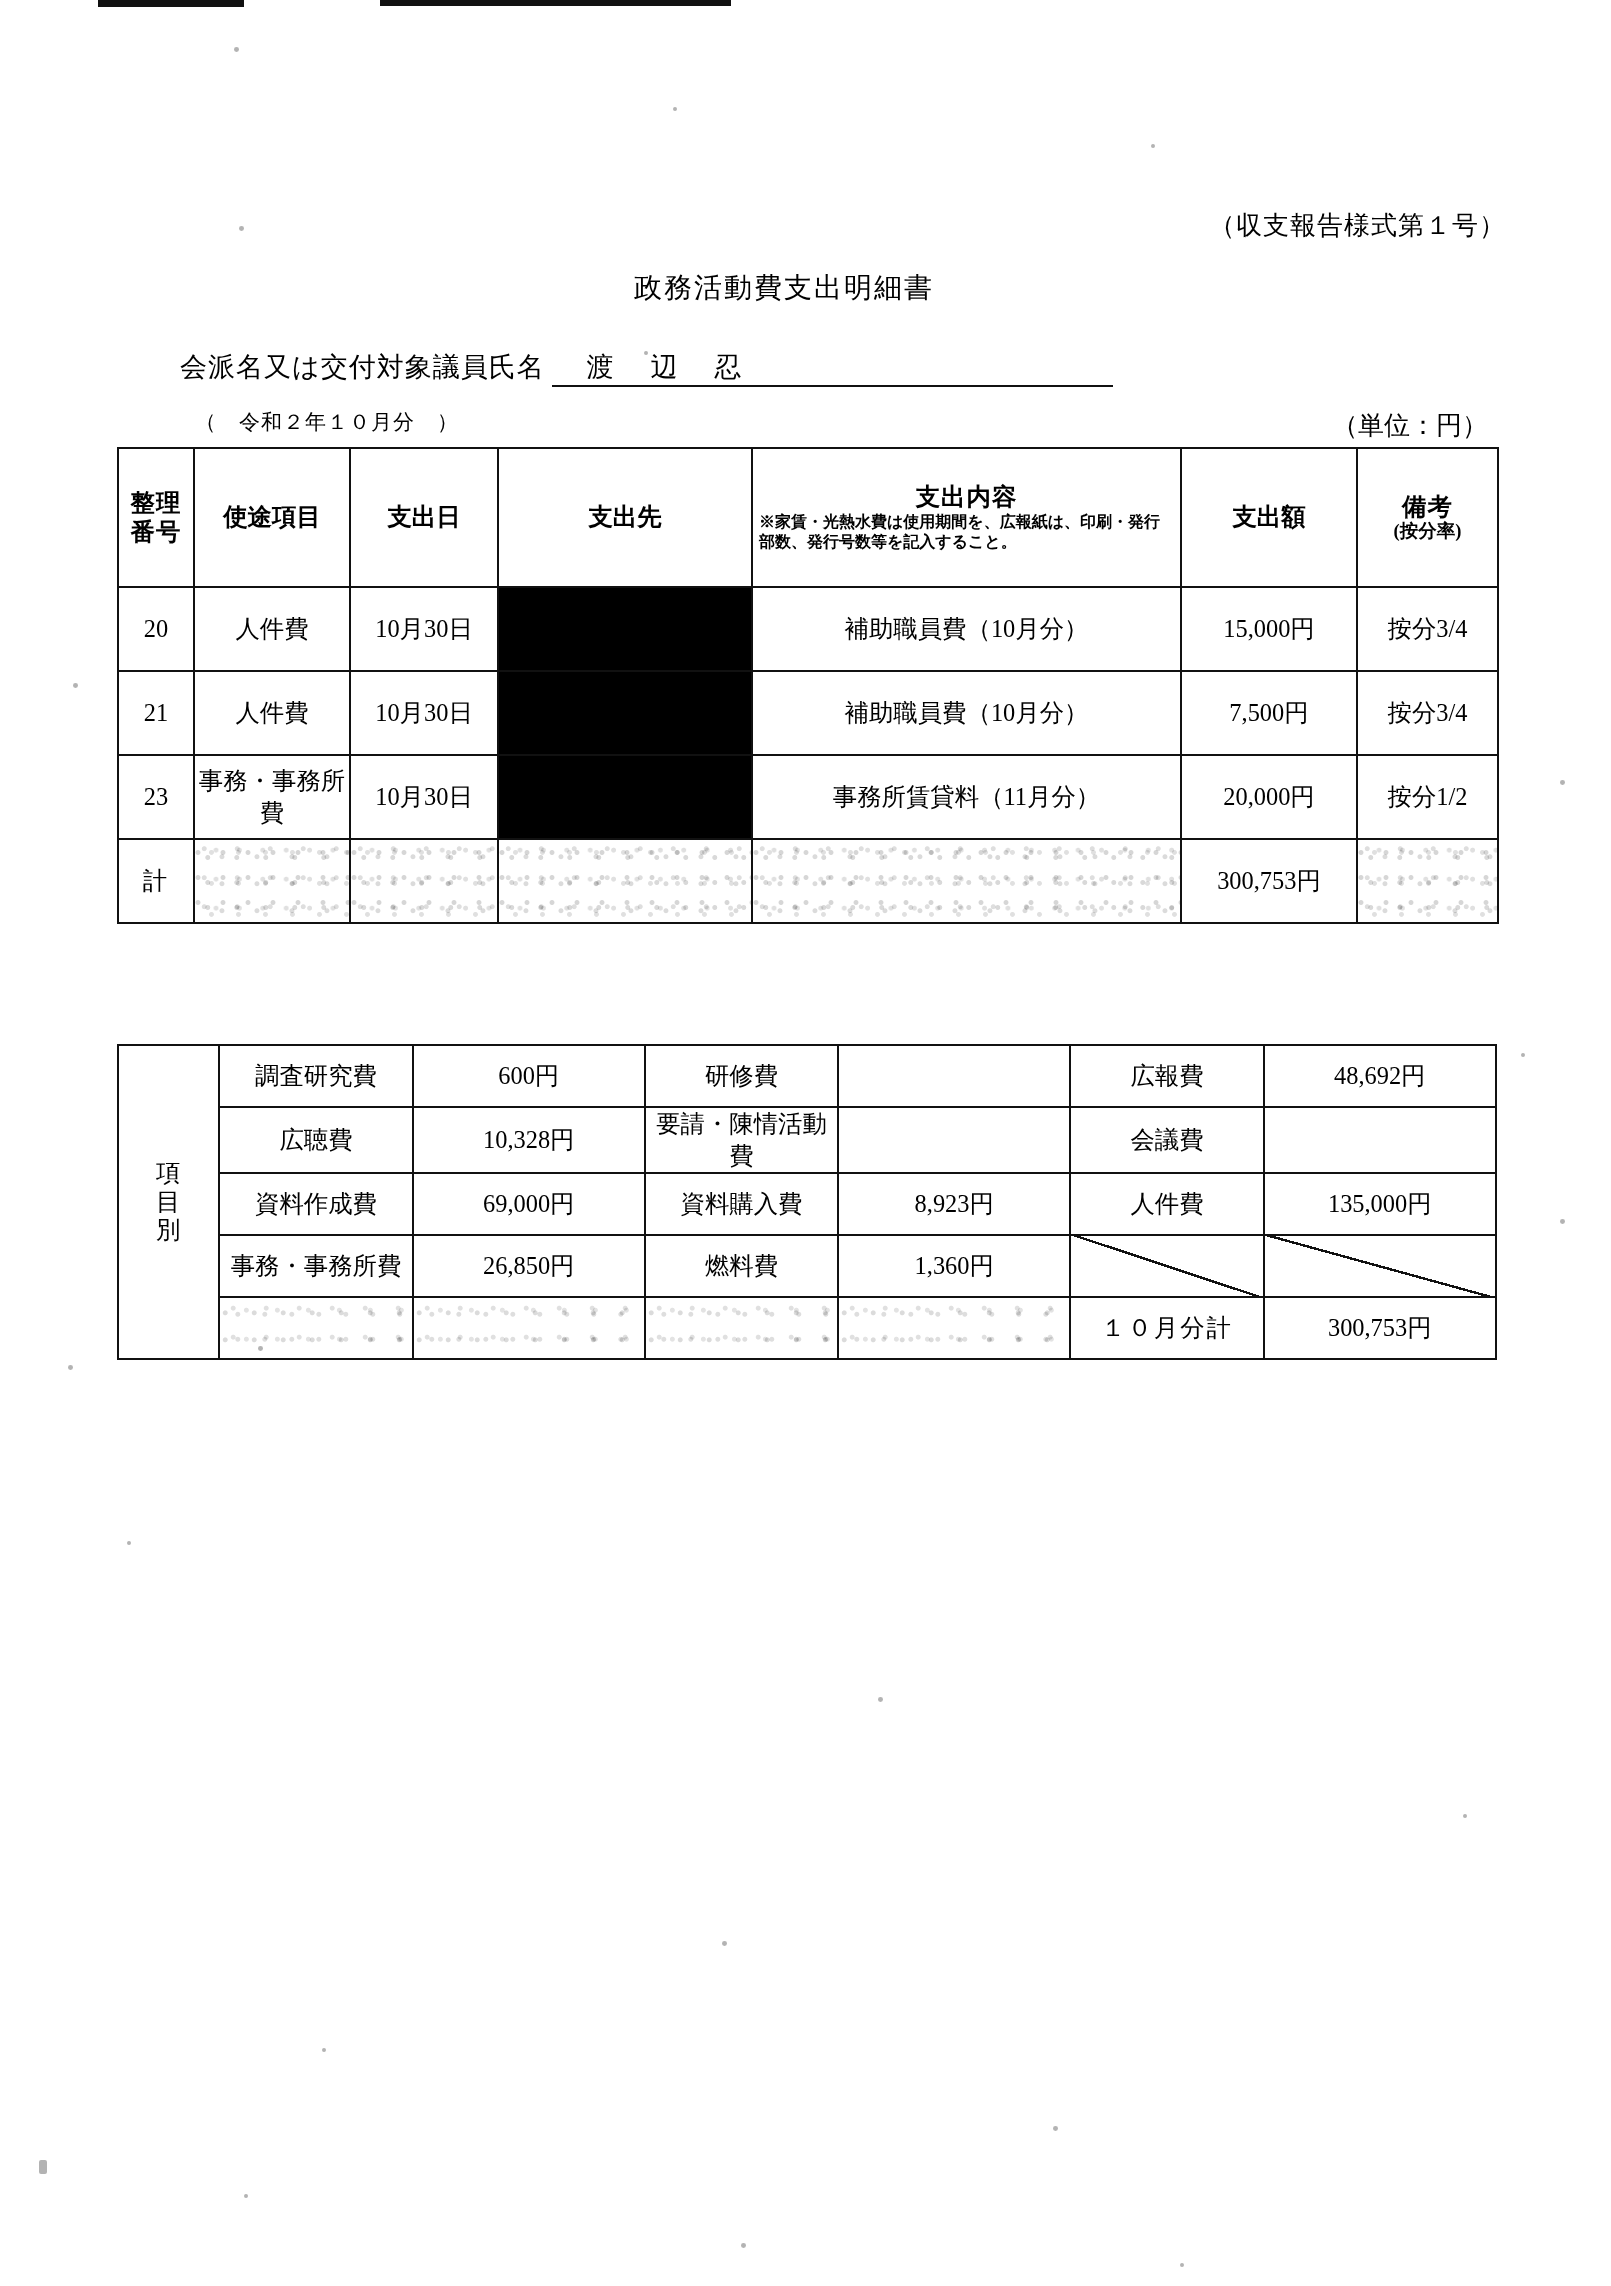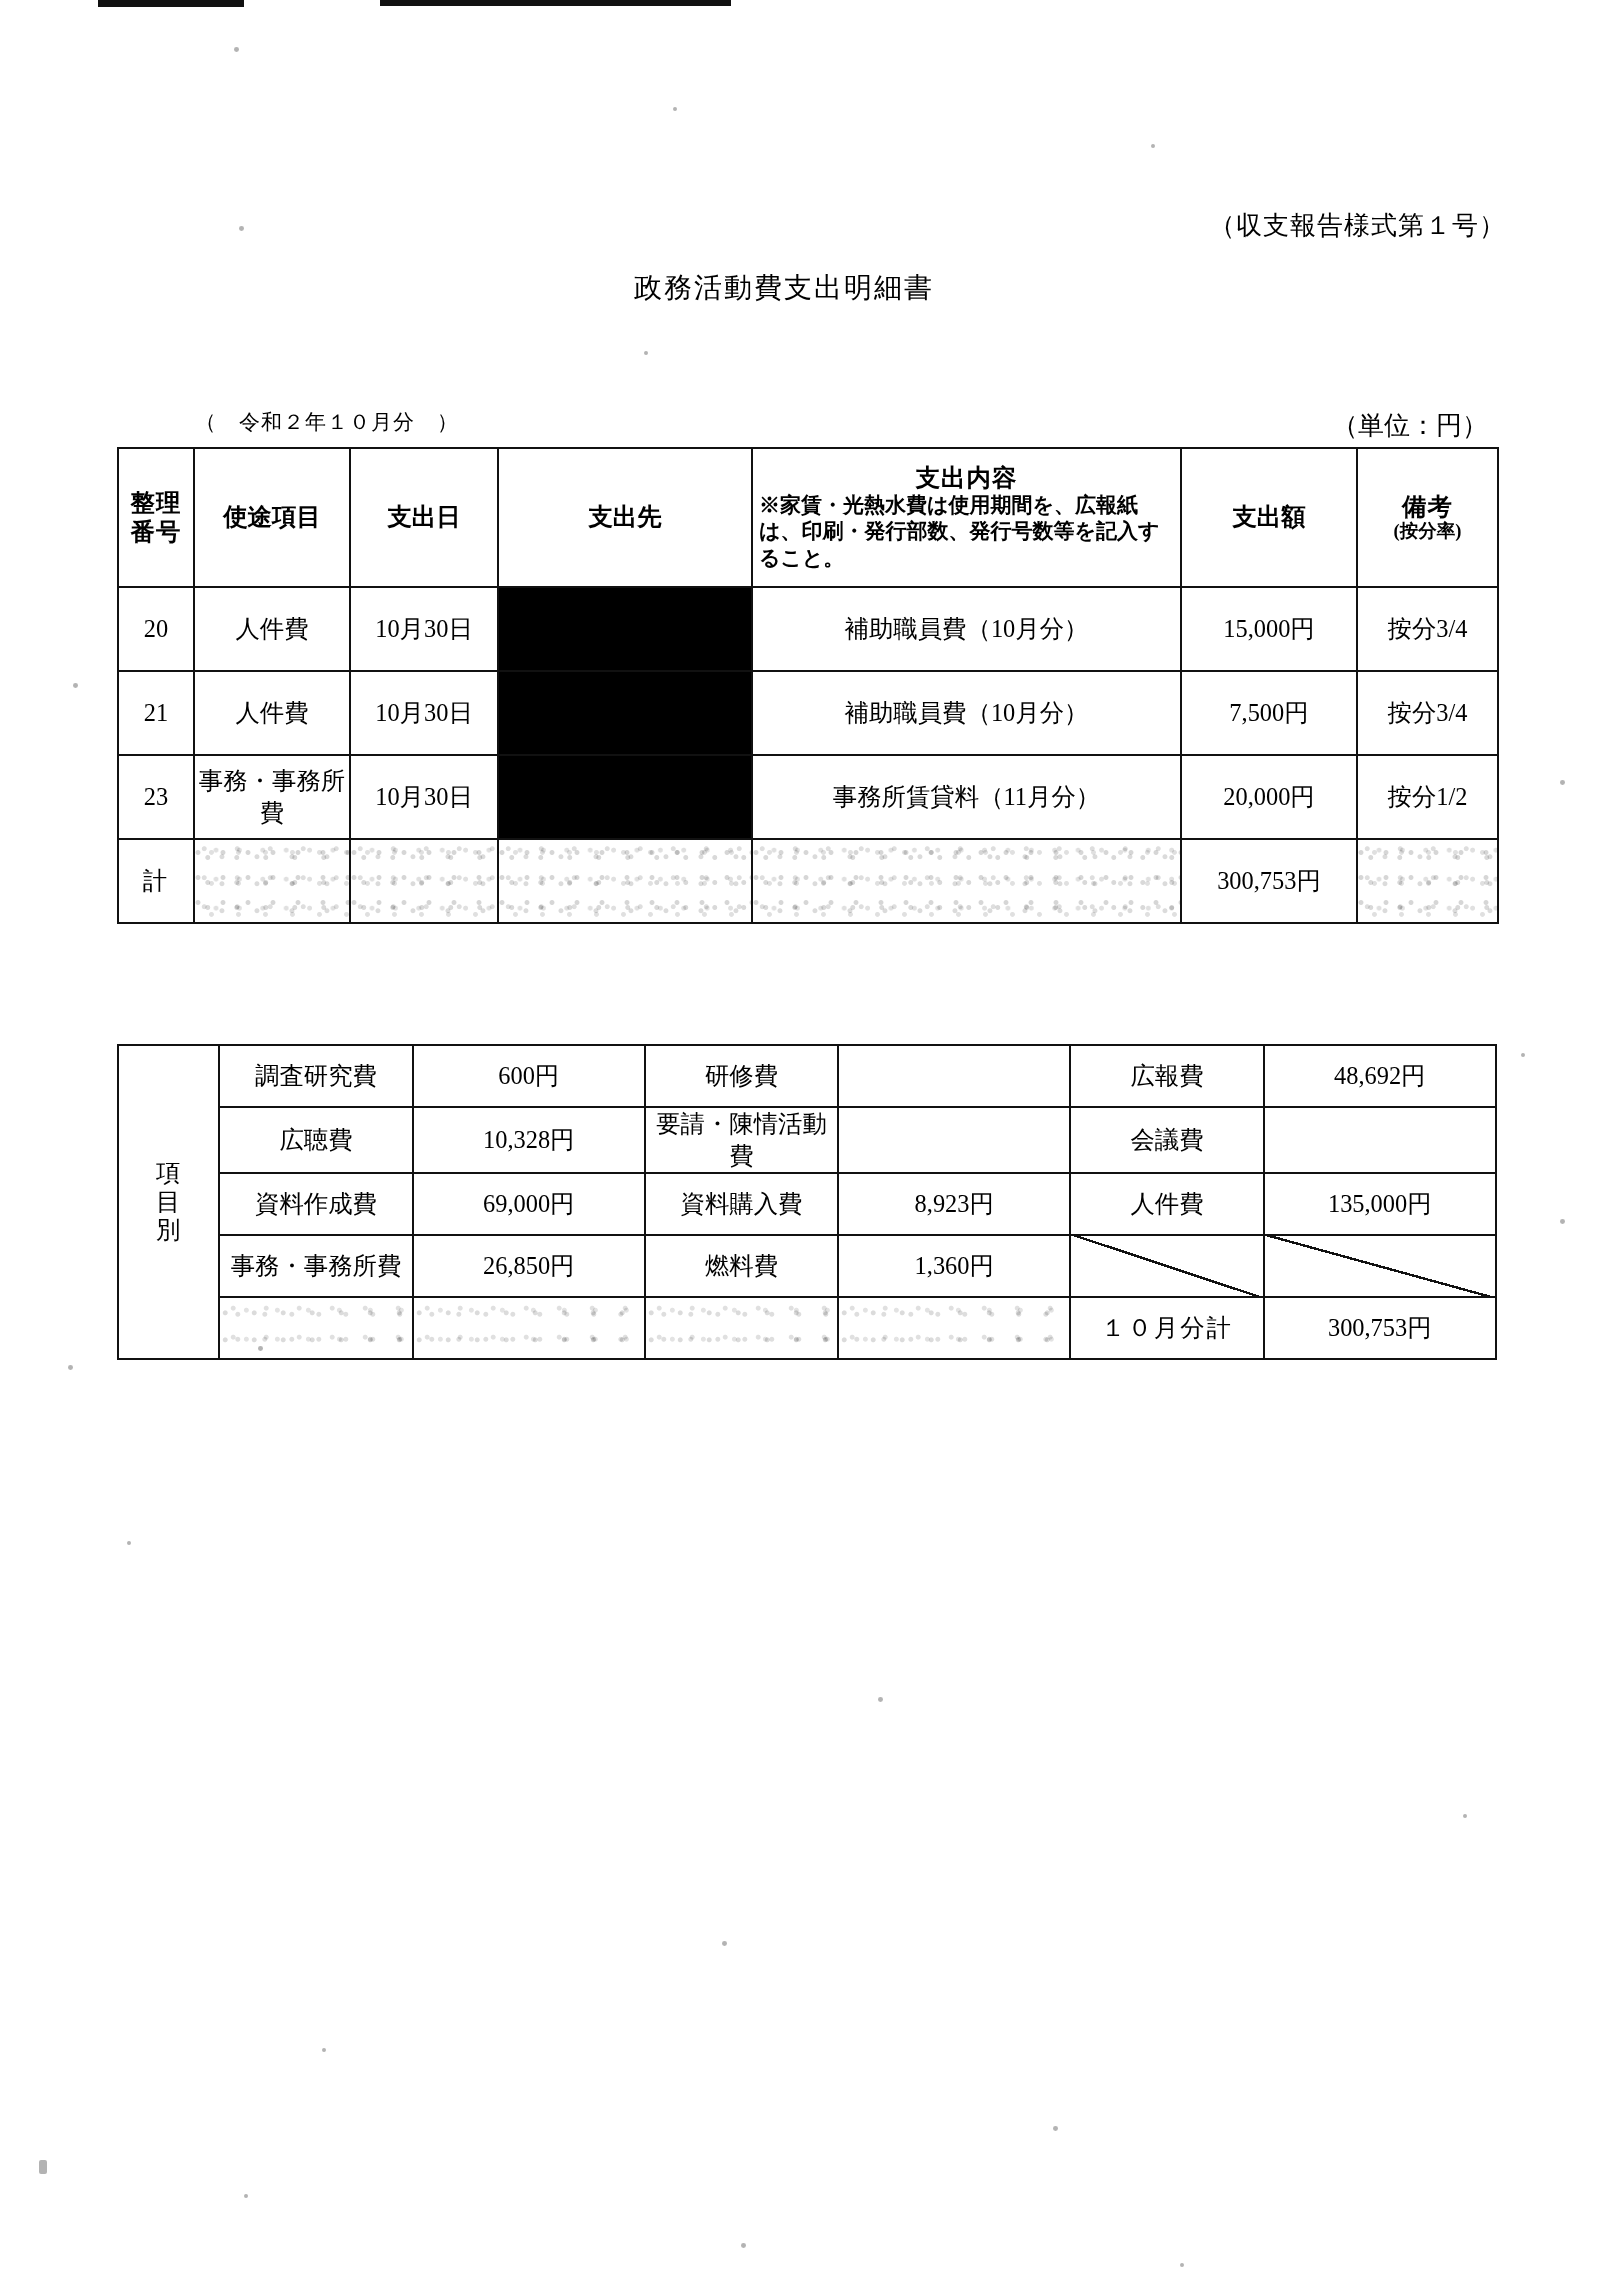--- a/index.html
+++ b/index.html
@@ -105,21 +105,21 @@
   }
   .col-no      { width: 76px; }
   .col-item    { width: 156px; }
   .col-date    { width: 148px; }
   .col-payee   { width: 254px; }
   .col-detail  { width: 429px; }
   .col-amount  { width: 176px; }
   .col-remark  { width: 141px; }
 
   .th-small {
-    font-size: 21px;
+    font-size: 16px;
     line-height: 1.25;
     display: block;
     text-align: left;
     padding: 0 5.9px;
     letter-spacing: 0;
   }
   .th-big { font-size: 24.4px; display:block; letter-spacing:1px;}
   .th-sub { font-size: 18.5px; display:block; }
   .cell-left {
     text-align: left;
@@ -231,20 +231,24 @@
   <div class="speck" style="left:741px;top:2243px;width:4.9px;height:4.9px;"></div>
   <div class="speck" style="left:1180px;top:2263px;width:3.9px;height:3.9px;"></div>
   <div class="speck" style="left:39px;top:2160px;width:7.8px;height:13.7px;border-radius:2px;"></div>
 
   <div class="doc">
 
     <div class="form-code">（収支報告様式第１号）</div>
 
     <div class="doc-title">政務活動費支出明細書</div>
 
+    <div class="name-row">
+      <span>会派名又は交付対象議員氏名</span>
+      <span class="name-value">渡辺忍</span>
+    </div>
 
     <div class="period-row">（　令和２年１０月分　）</div>
     <div class="unit-row">（単位：円）</div>
 
     <table class="main">
       <colgroup>
         <col class="col-no">
           <col class="col-item">
           <col class="col-date">
           <col class="col-payee">

